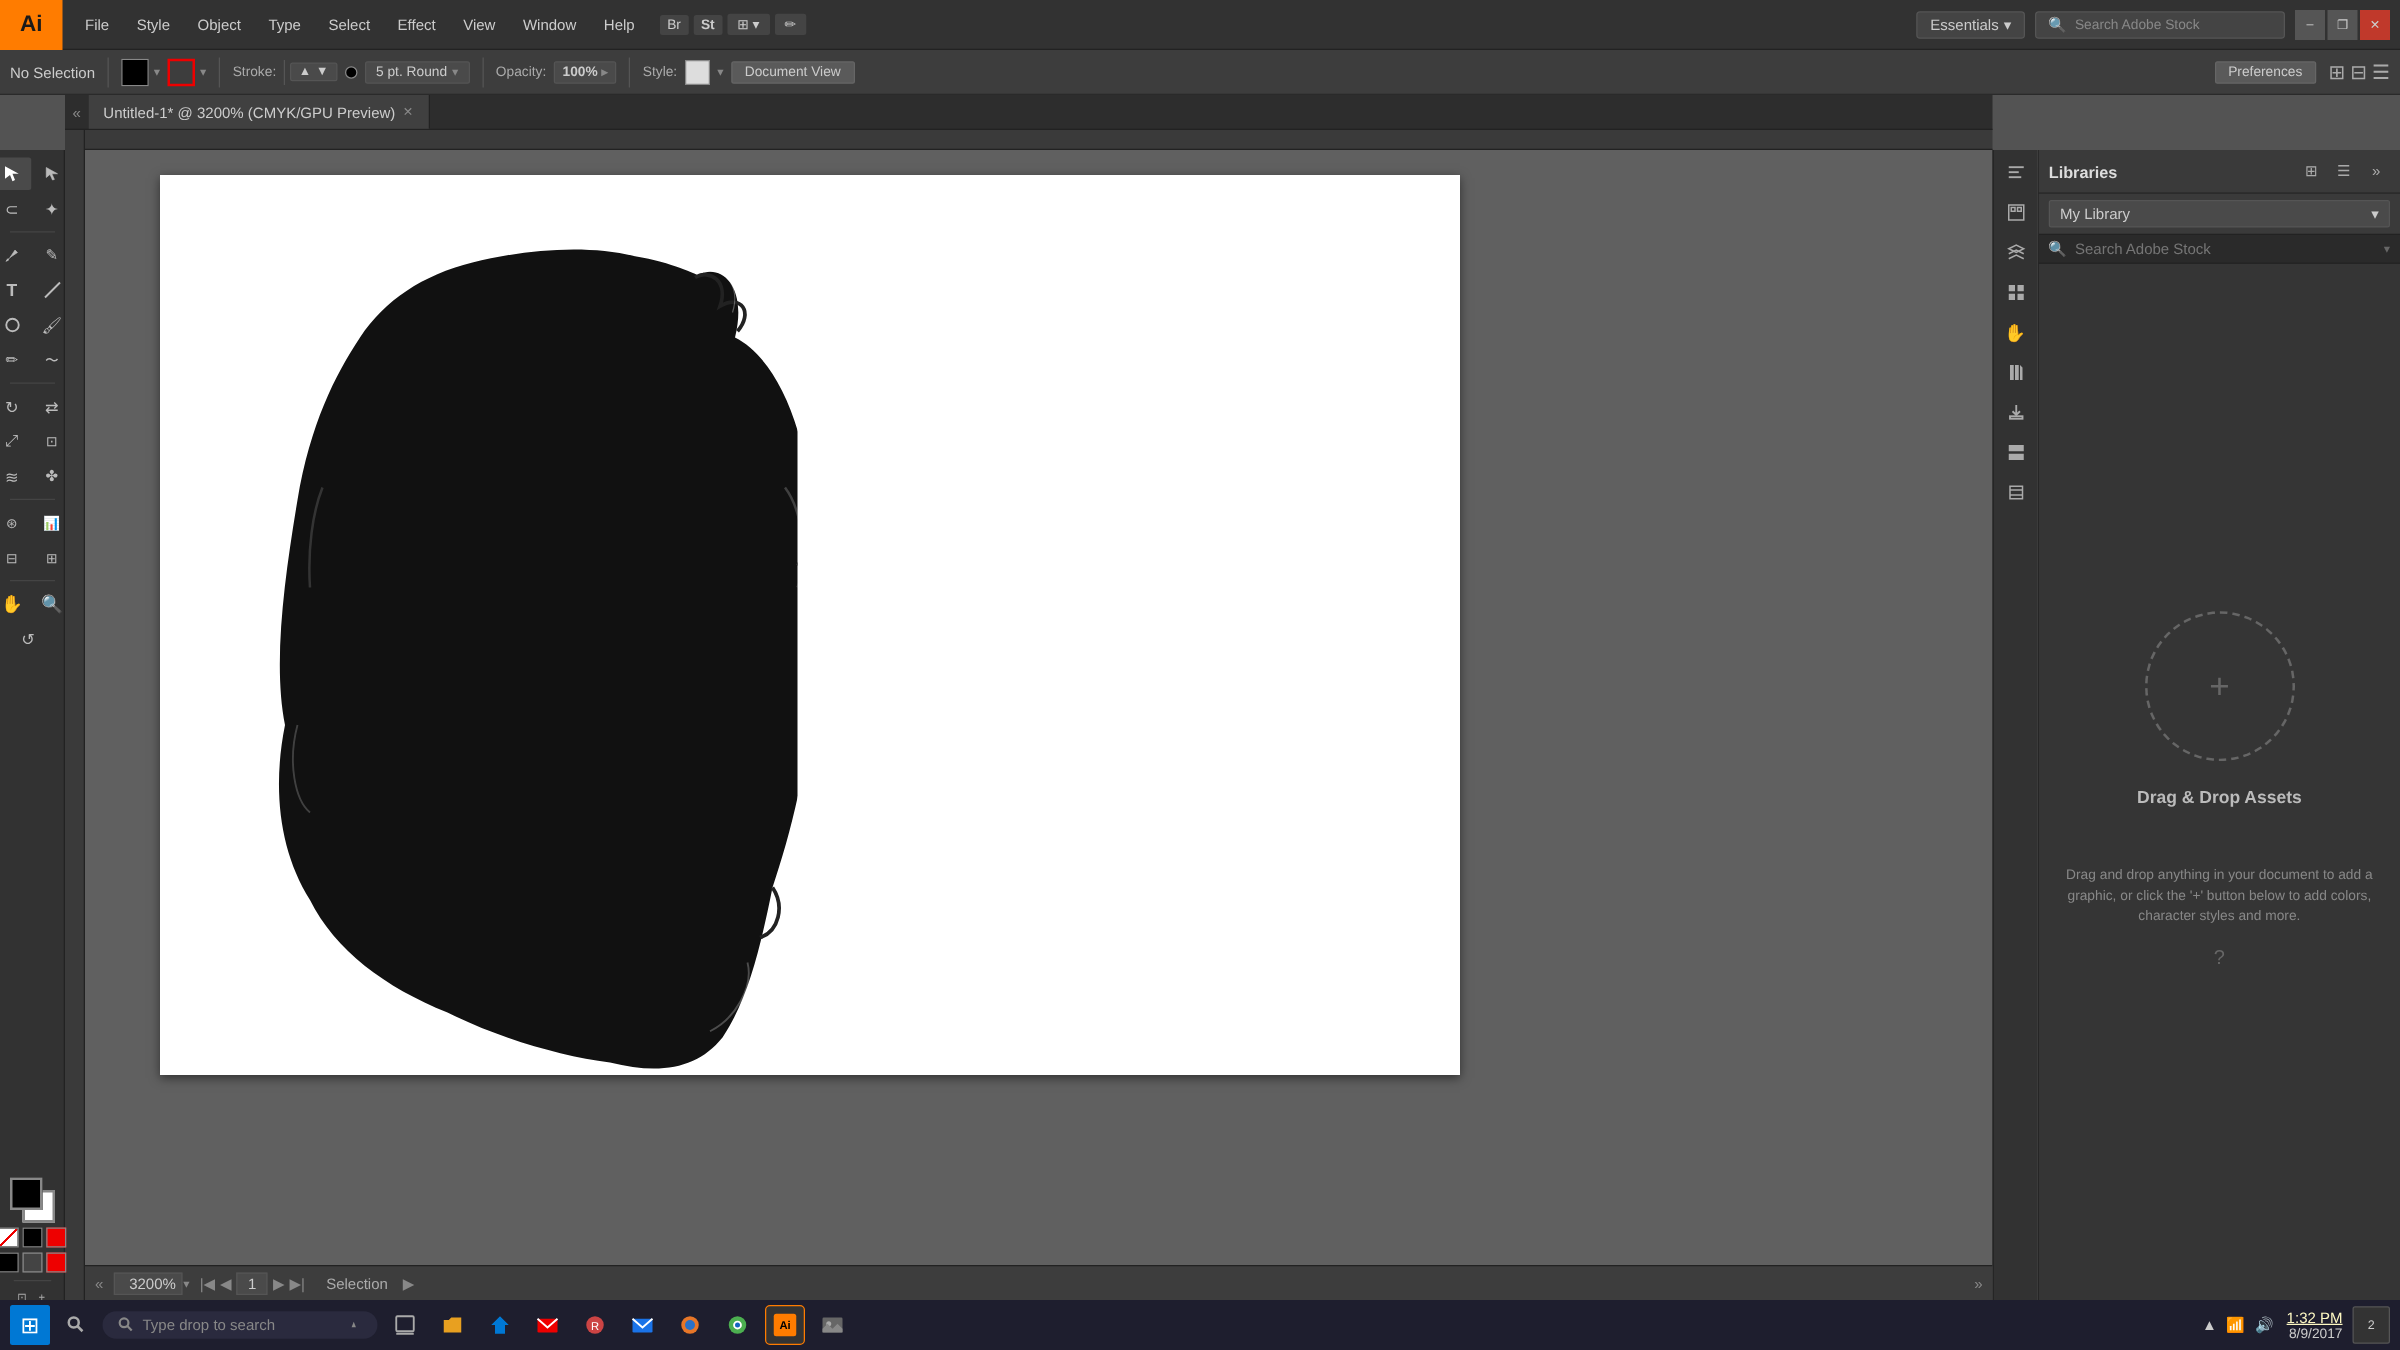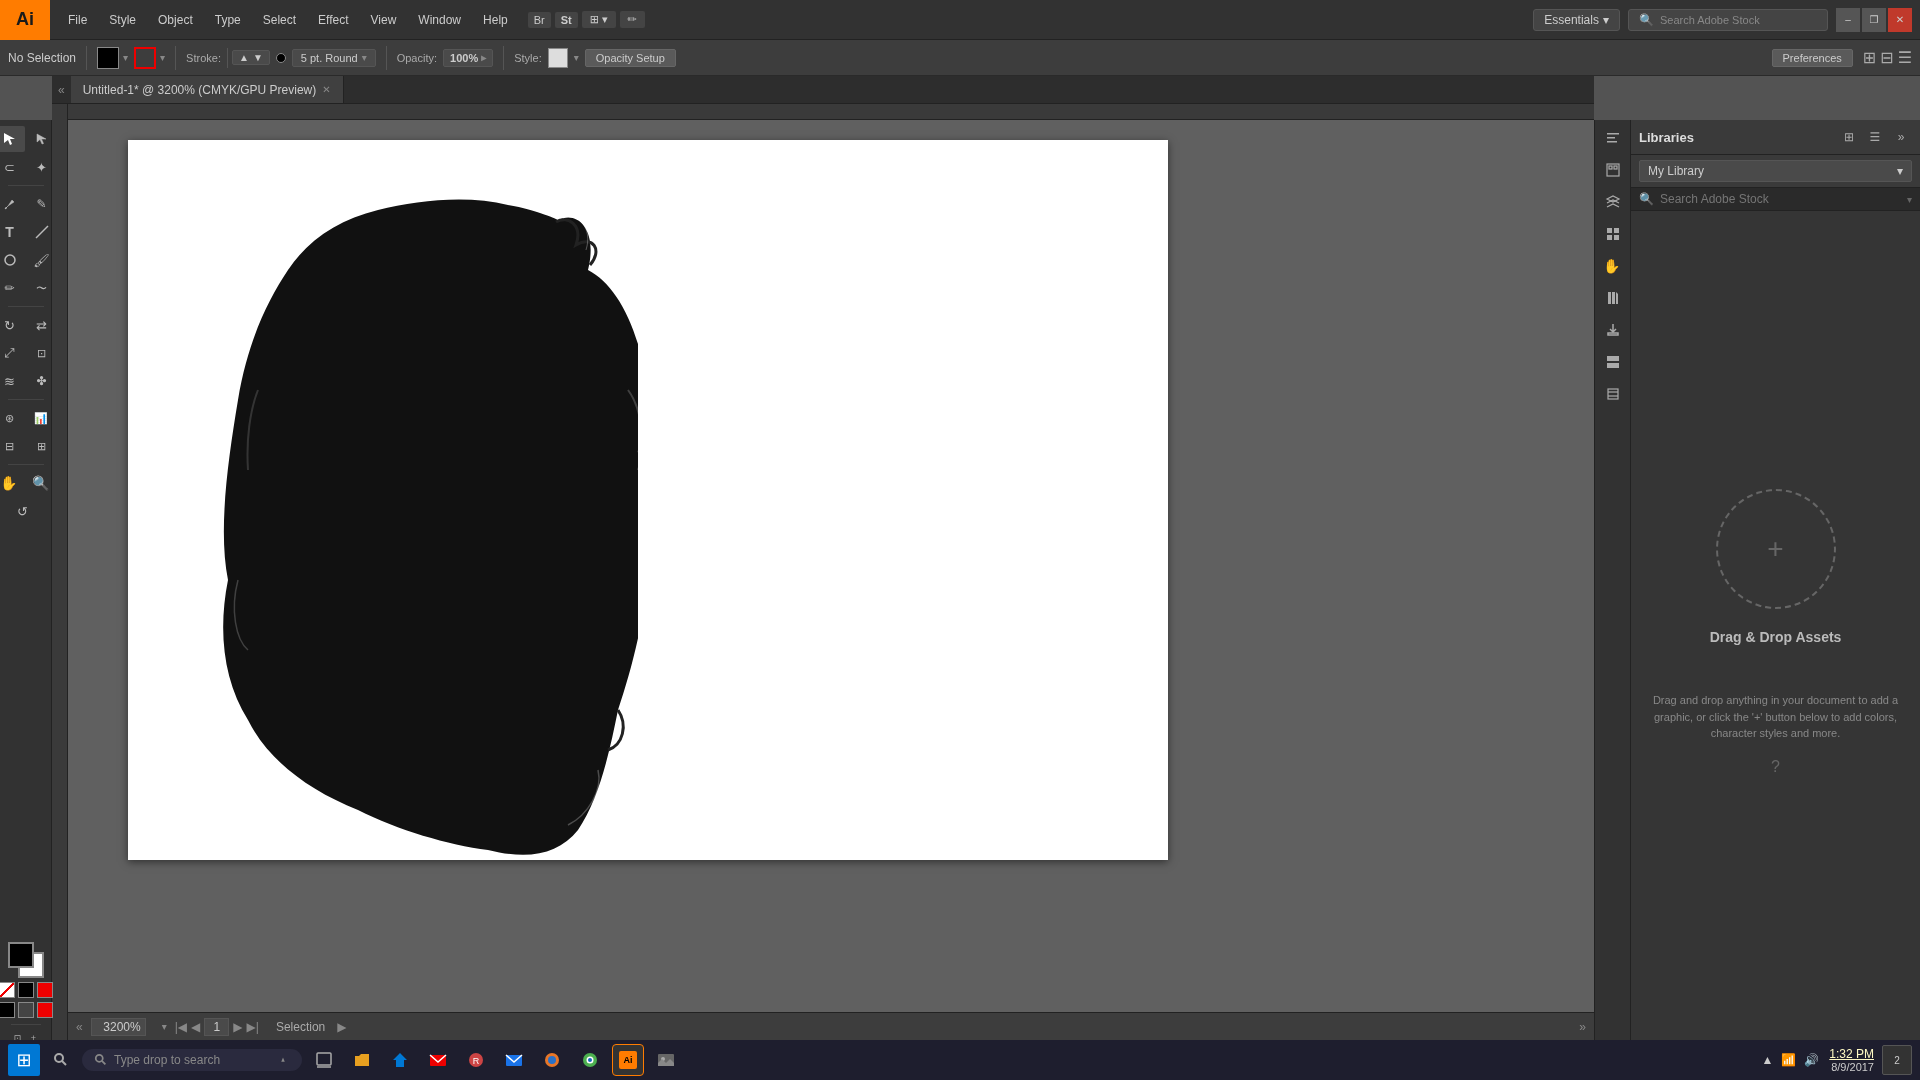--- a/index.html
+++ b/index.html
@@ -217,21 +217,21 @@
   <span class="toolbar-label">Opacity:</span>
   <div style="background:#4a4a4a;border:1px solid #555;padding:2px 6px;border-radius:2px;display:flex;align-items:center;gap:3px;font-weight:bold;">
     <span style="color:#ccc;font-size:11px;">100%</span>
     <span style="color:#888;font-size:10px;cursor:pointer;">▸</span>
   </div>
   <div class="toolbar-separator"></div>
   <span class="toolbar-label">Style:</span>
   <div style="width:20px;height:20px;background:#ddd;border:1px solid #888;"></div>
   <span style="color:#888;font-size:10px;cursor:pointer;">▾</span>
 
-  <button class="doc-setup-btn">Opacity Setup</button>
+  <button class="doc-setup-btn">Document View</button>
   <button class="preferences-btn">Preferences</button>
 
   <div style="display:flex;gap:4px;margin-left:4px;">
     <span style="color:#aaa;cursor:pointer;font-size:16px;">⊞</span>
     <span style="color:#aaa;cursor:pointer;font-size:16px;">⊟</span>
     <span style="color:#aaa;cursor:pointer;font-size:16px;">☰</span>
   </div>
 </div>
 
 <div id="tab-bar">
@@ -542,21 +542,21 @@
       </div>
     </div>
   </div>
 
 </div>
 
 <div id="statusbar" style="position:absolute;bottom:40px;left:68px;right:326px;height:28px;background:#3d3d3d;border-top:1px solid #222;display:flex;align-items:center;padding:0 8px;gap:8px;">
 
   <span style="color:#888;cursor:pointer;">«</span>
 
-  <div style="display:flex;align-items:center;gap:16px;">
+  <div style="display:flex;align-items:center;gap:1px;">
     <input type="text" value="3200%" style="width: 55px; background: rgb(74, 74, 74); border: 1px solid rgb(85, 85, 85); color: rgb(204, 204, 204); font-size: 12px; padding: 1px 4px; text-align: right;">
     <span style="color:#888;font-size:10px;cursor:pointer;">▾</span>
   </div>
 
   <div style="display:flex;align-items:center;gap:4px;">
     <span style="color:#888;cursor:pointer;font-size:12px;">|◀</span>
     <span style="color:#888;cursor:pointer;font-size:12px;">◀</span>
     <input type="text" value="1" style="width: 25px; background: rgb(74, 74, 74); border: 1px solid rgb(85, 85, 85); color: rgb(204, 204, 204); font-size: 12px; padding: 1px 4px; text-align: center;">
     <span style="color:#888;cursor:pointer;font-size:12px;">▶</span>
     <span style="color:#888;cursor:pointer;font-size:12px;">▶|</span>

